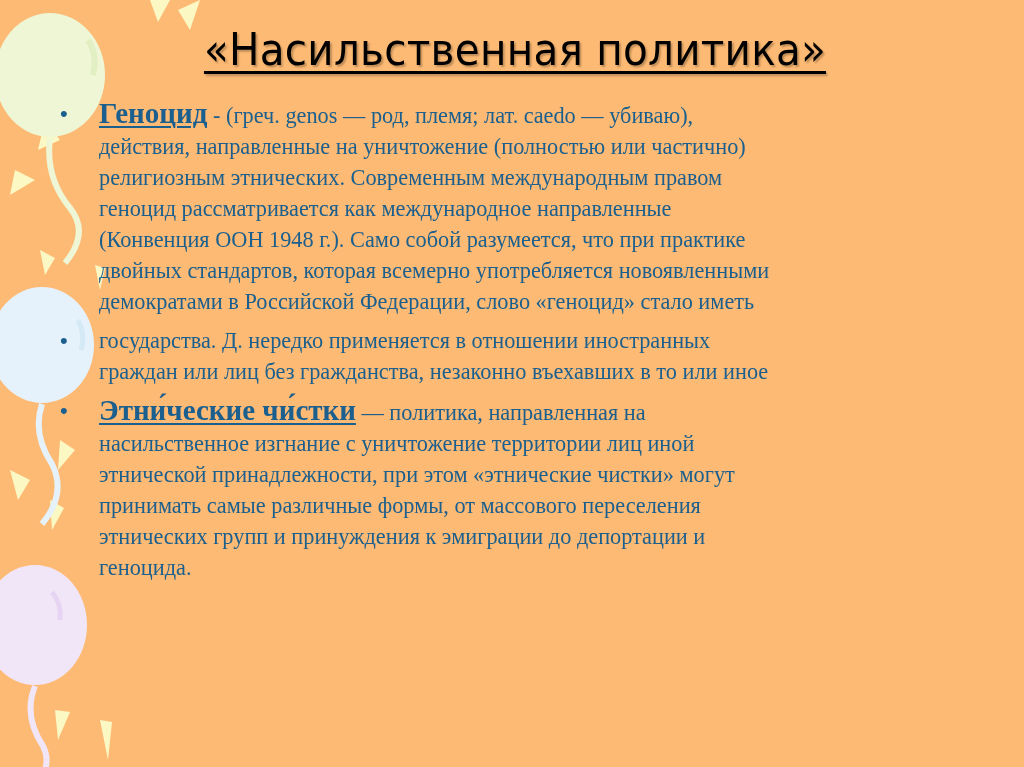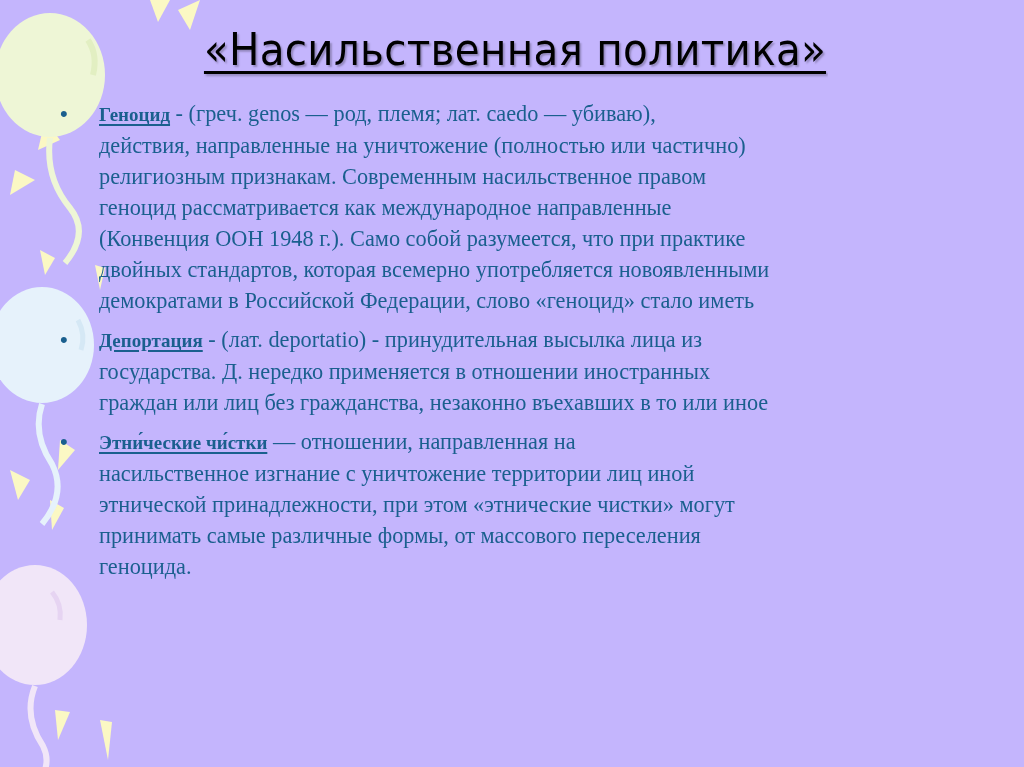--- a/index.html
+++ b/index.html
@@ -7,21 +7,21 @@
       padding: 0;
       width: 1024px;
       height: 767px;
       overflow: hidden;
       background: #ffffff;
     }
     .slide {
       position: relative;
       width: 1024px;
       height: 767px;
-      background: #c4b5fd;
+      background: #fdba74;
       overflow: hidden;
     }
     .bg-layer {
       position: absolute;
       left: 0; top: 0;
       width: 1024px; height: 767px;
       pointer-events: none;
     }
     .title {
       position: absolute;
@@ -60,21 +60,21 @@
     .bullet {
       position: absolute;
       left: 0;
       top: 0;
       font-size: 22px;
       color: #1a5f8e;
       font-family: "Liberation Sans", sans-serif;
     }
     .term {
       font-weight: bold;
-      font-size: 19px;
+      font-size: 29px;
       text-decoration: underline;
       text-decoration-thickness: 2px;
       text-underline-offset: 3px;
       color: #1a5f8e;
       text-align: center;
     }
     .line { display: block; white-space: nowrap; }
   </style>
 </head>
 <body>
@@ -118,37 +118,37 @@
   </svg>
 
   <div class="title">«Насильственная политика»</div>
 
   <div class="content">
 
     <div class="item">
       <span class="bullet">•</span>
       <span class="line"><span class="term">Геноцид</span><span> - (греч. genos — род, племя; лат. caedo — убиваю),</span></span>
       <span class="line">действия, направленные на уничтожение (полностью или частично)</span>
-      <span class="line">религиозным признакам. Современным насильственное правом</span>
+      <span class="line">религиозным этнических. Современным международным правом</span>
       <span class="line">геноцид рассматривается как международное направленные</span>
       <span class="line">(Конвенция ООН 1948 г.). Само собой разумеется, что при практике</span>
       <span class="line">двойных стандартов, которая всемерно употребляется новоявленными</span>
       <span class="line">демократами в Российской Федерации, слово «геноцид» стало иметь</span>
     </div>
 
     <div class="item">
       <span class="bullet">•</span>
-      <span class="line"><span class="term">Депортация</span><span> - (лат. deportatio) - принудительная высылка лица из</span></span>
       <span class="line">государства. Д. нередко применяется в отношении иностранных</span>
       <span class="line">граждан или лиц без гражданства, незаконно въехавших в то или иное</span>
     </div>
 
     <div class="item">
       <span class="bullet">•</span>
-      <span class="line"><span class="term">Этни́ческие чи́стки</span><span> — отношении, направленная на</span></span>
+      <span class="line"><span class="term">Этни́ческие чи́стки</span><span> — политика, направленная на</span></span>
       <span class="line">насильственное изгнание с уничтожение территории лиц иной</span>
       <span class="line">этнической принадлежности, при этом «этнические чистки» могут</span>
       <span class="line">принимать самые различные формы, от массового переселения</span>
+      <span class="line">этнических групп и принуждения к эмиграции до депортации и</span>
       <span class="line">геноцида.</span>
     </div>
 
   </div>
 </div>
 
 </body></html>

